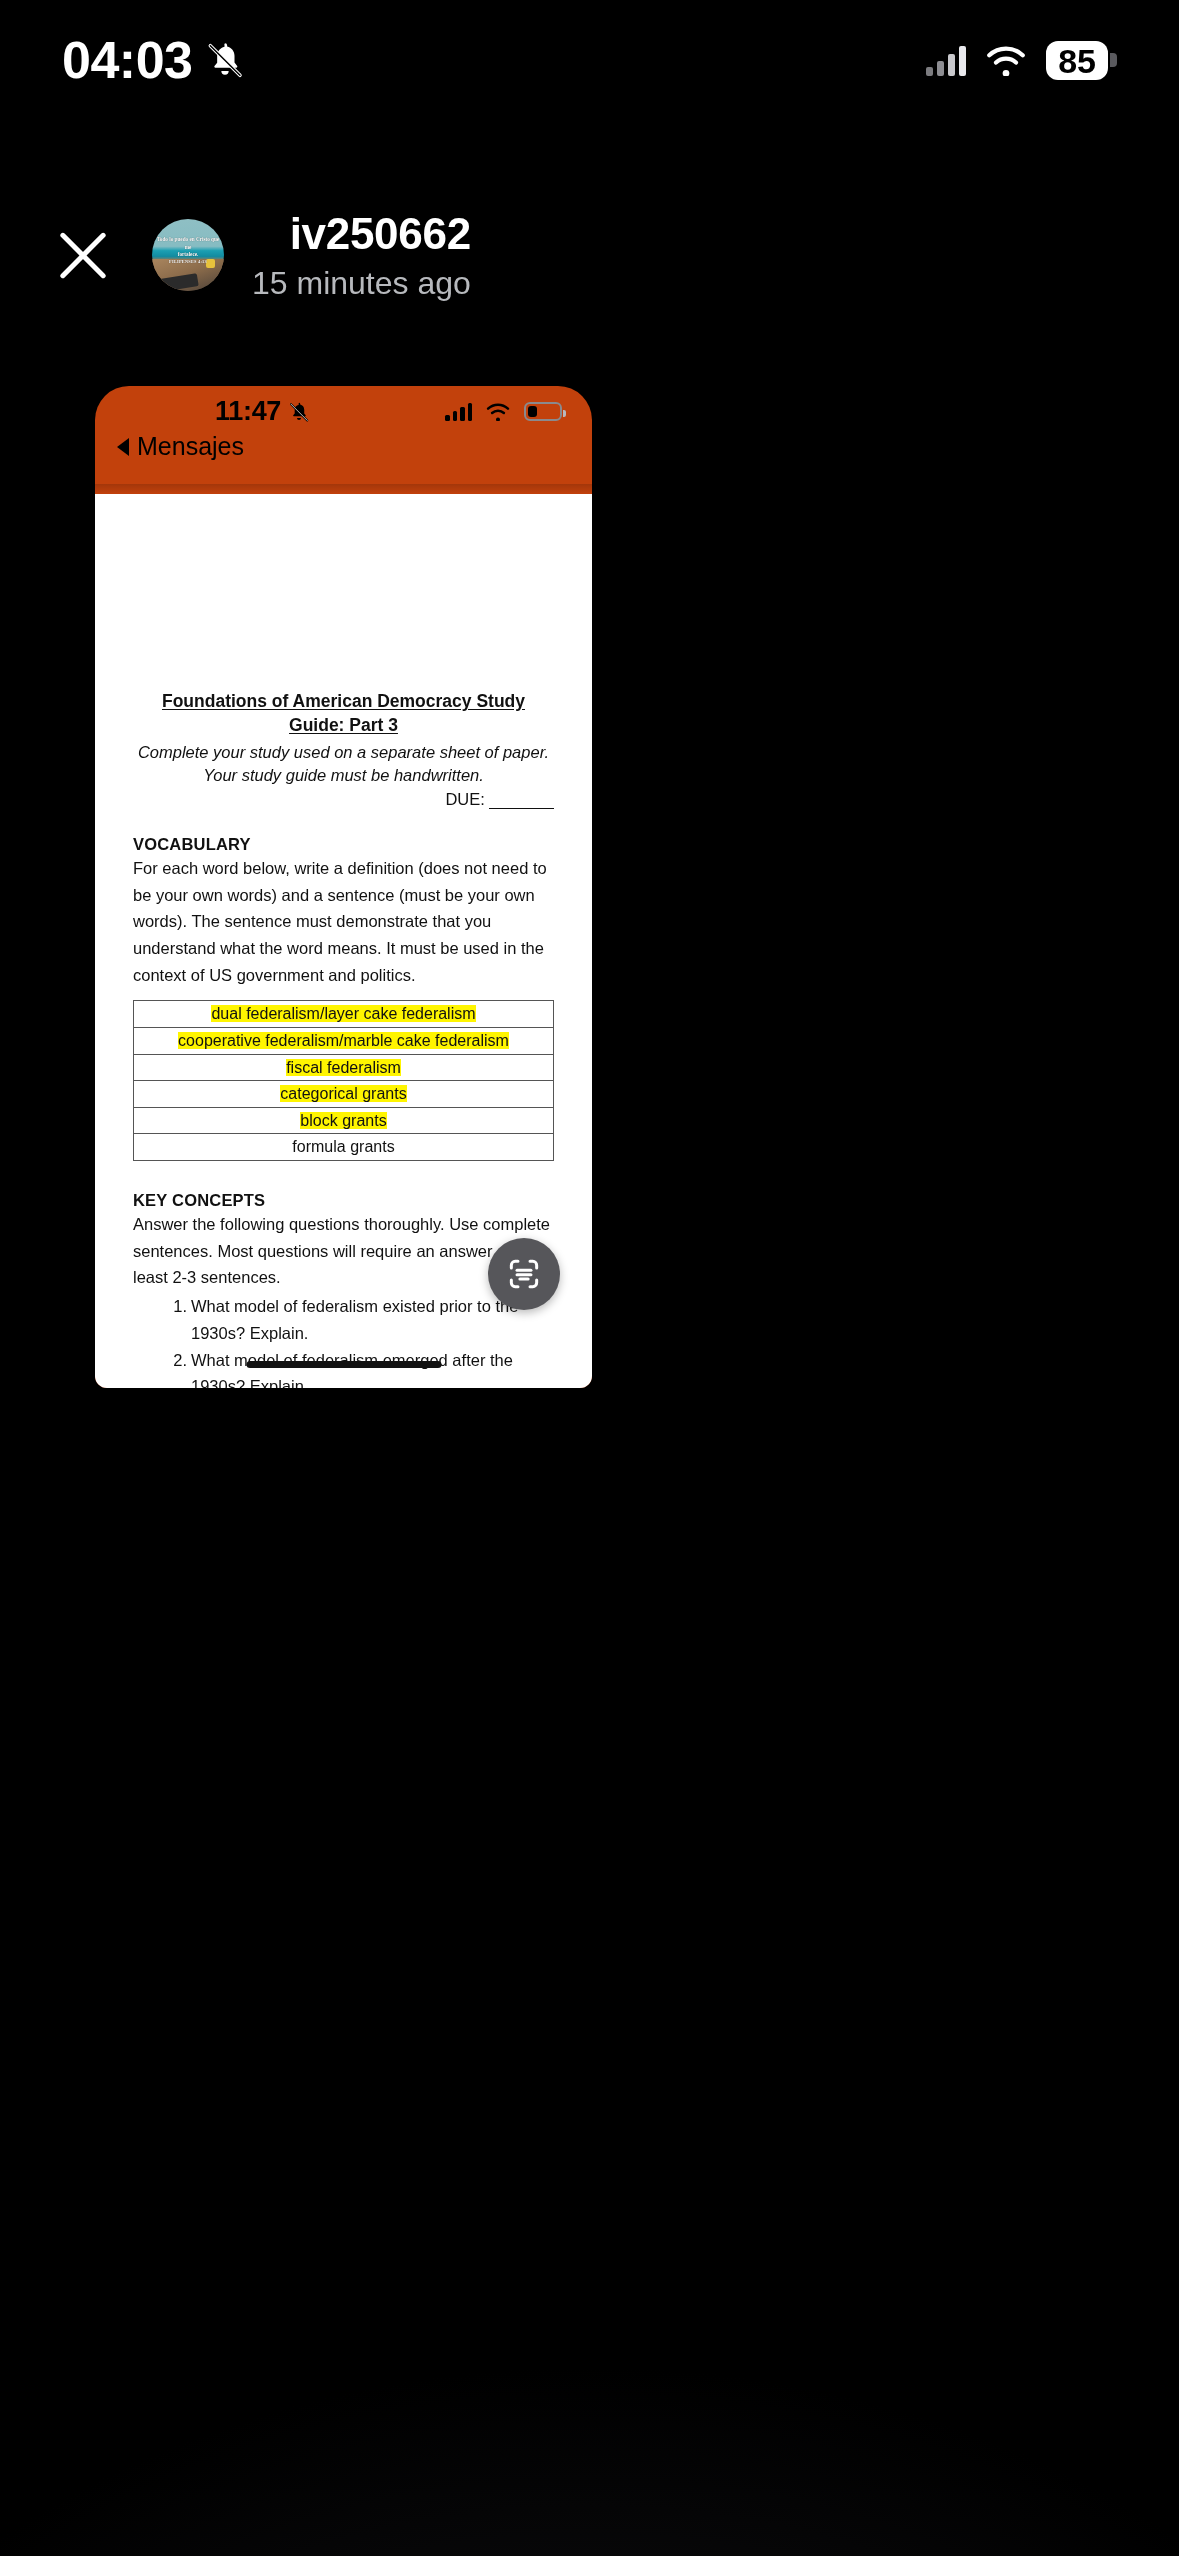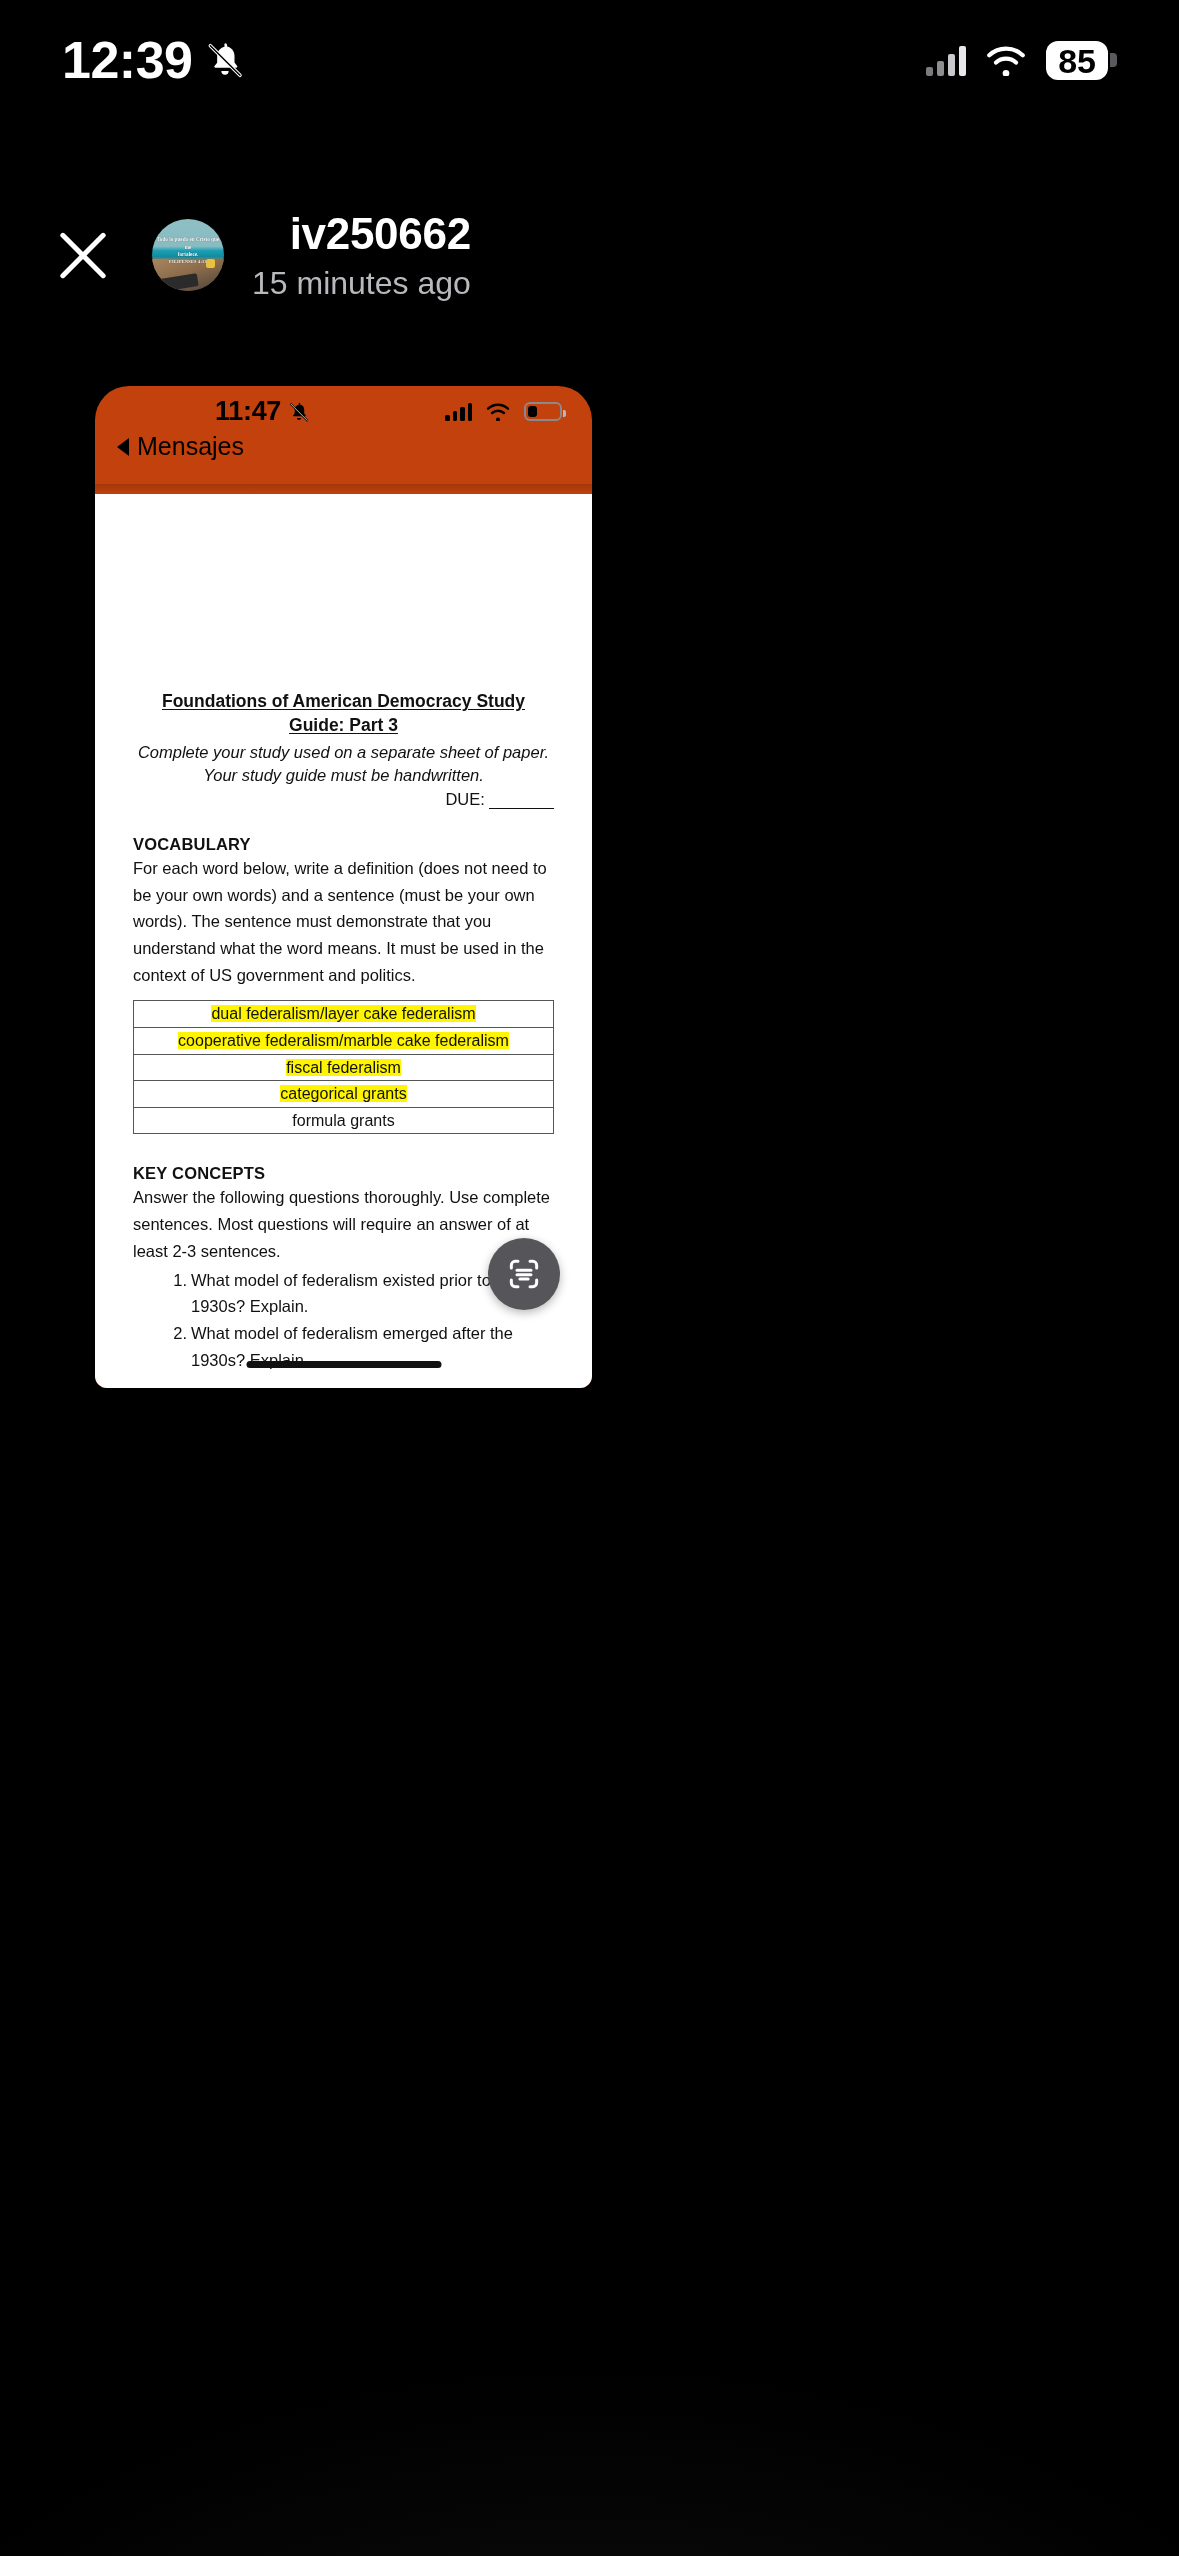--- a/index.html
+++ b/index.html
@@ -182,21 +182,21 @@
   .home-ind{
     position:absolute; left:50%; transform:translateX(-50%); bottom:20px;
     width:195px; height:7px; border-radius:4px; background:#111;
   }
 </style>
 </head>
 <body>
 
 <div class="os-statusbar">
   <div class="os-time">
-    <span>12:39</span>
+    <span>04:03</span>
     <svg width="40" height="40" viewBox="0 0 24 24">
       <path d="M12 2a1.3 1.3 0 0 1 1.3 1.3v.6c2.6.6 4.4 2.9 4.4 5.6v4l1.6 2.1c.3.4 0 1-.5 1H6.2c-.5 0-.8-.6-.5-1L7.3 13.6v-4c0-2.7 1.8-5 4.4-5.6v-.6A1.3 1.3 0 0 1 12 2z" fill="#fff"></path>
       <path d="M9.8 18.6h4.4a2.2 2.2 0 0 1-4.4 0z" fill="#fff"></path>
       <path d="M3.2 3.4 21 21.2" stroke="#fff" stroke-width="2.1" stroke-linecap="round"></path>
       <path d="M3.2 3.4 21 21.2" stroke="#000" stroke-width="0.9" stroke-linecap="round"></path>
     </svg>
   </div>
   <div class="os-right">
     <span class="bars">
         <i></i>
@@ -291,20 +291,23 @@
             <tr>
               <td><mark>cooperative federalism/marble cake federalism</mark></td>
             </tr>
             <tr>
               <td><mark>fiscal federalism</mark></td>
             </tr>
             <tr>
               <td><mark>categorical grants</mark></td>
             </tr>
             <tr>
+              <td><mark>block grants</mark></td>
+            </tr>
+            <tr>
               <td>formula grants</td>
             </tr>
           </tbody>
       </table>
 
       <div class="sec-head" style="margin-top:30px;">KEY CONCEPTS</div>
       <div class="sec-body">Answer the following questions thoroughly. Use complete sentences. Most questions will require an answer of at least 2-3 sentences.</div>
 
       <ol class="qlist">
           <li><span class="num">1.</span><span class="txt">What model of federalism existed prior to the 1930s? Explain.</span></li>

